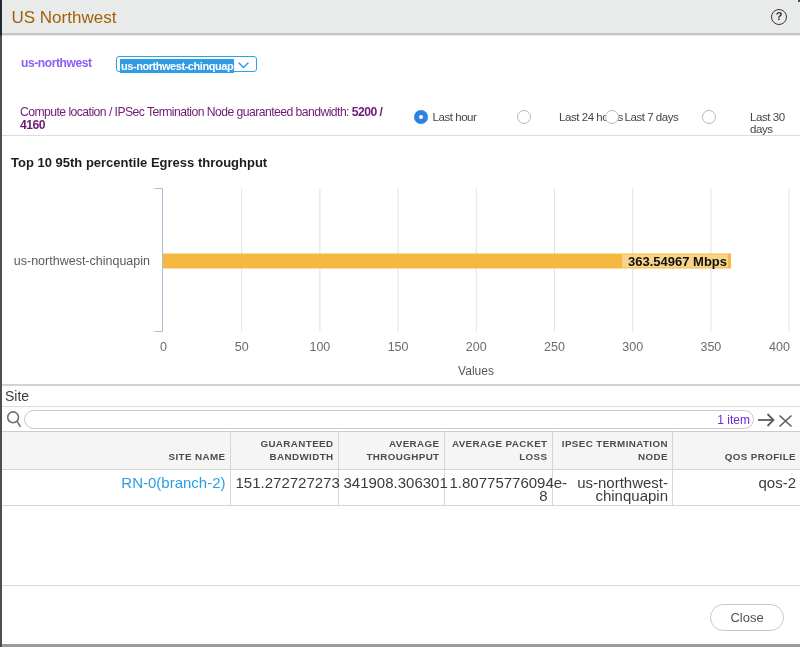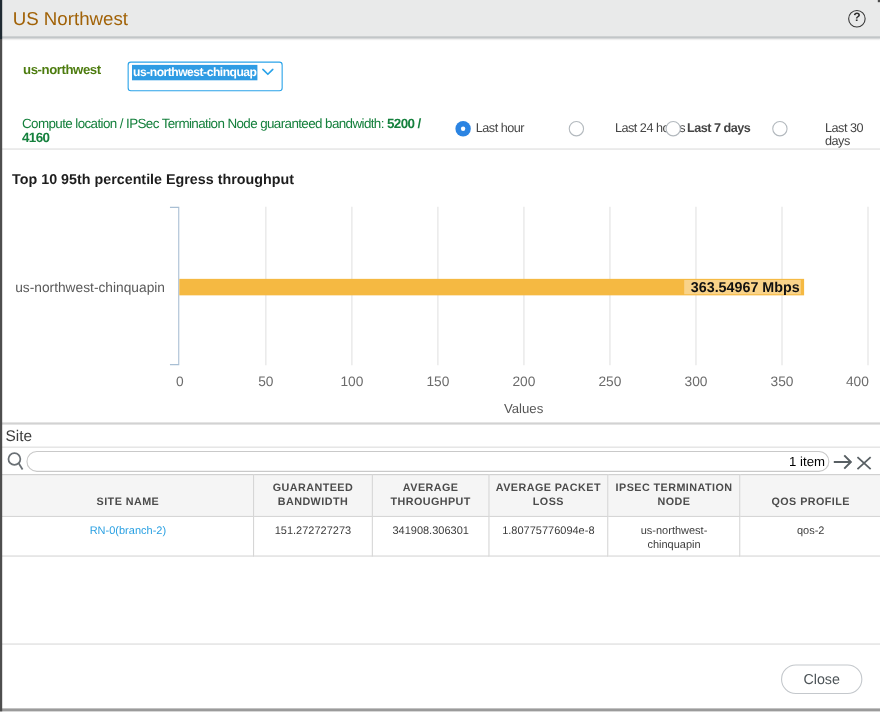--- a/index.html
+++ b/index.html
@@ -10,48 +10,48 @@
   .abs { position:absolute; }
 
   
   #hdr { left:0; top:0; width:800px; height:35px; background:#e9eaea;
          border-bottom:2px solid #c2c6c8; box-shadow:0 1px 1px rgba(0,0,0,0.08); }
   #hdr .title { position:absolute; left:11.5px; top:8px; font-size:17px; color:#a16207; }
   #help { position:absolute; left:771px; top:9px; width:16px; height:16px; border:1.6px solid #383838;
           border-radius:50%; text-align:center; font-size:11px; font-weight:bold; color:#2d2d2d; line-height:13px; }
 
   
-  #sel-label { left:21px; top:56px; font-size:12px; letter-spacing:-0.4px; font-weight:bold; color:#4d7c0f; }
-  #sel-box { left:116px; top:56px; width:141px; height:27px; border:1.5px solid #2aa3e9; border-radius:3px; background:#fff; }
+  #sel-label { left:21px; top:56px; font-size:12px; letter-spacing:-0.4px; font-weight:bold; color:#8b5cf6; }
+  #sel-box { left:116px; top:56px; width:141px; height:16px; border:1.5px solid #2aa3e9; border-radius:3px; background:#fff; }
   #sel-text { position:absolute; left:3px; top:2px; background:#2f9ce4; color:#fff; font-size:11px; letter-spacing:-0.45px;
               font-weight:bold; line-height:14px; padding:0 1px; height:14px; overflow:hidden; white-space:nowrap; }
   #sel-caret { position:absolute; left:121px; top:4.5px; }
 
   
-  #computetext { left:20px; top:105.5px; width:420px; font-size:12.2px; letter-spacing:-0.55px; color:#15803d; line-height:13px; white-space:nowrap; }
+  #computetext { left:20px; top:105.5px; width:420px; font-size:12.2px; letter-spacing:-0.55px; color:#701a75; line-height:13px; white-space:nowrap; }
   .radio { position:absolute; top:110px; width:14px; height:14px; border-radius:50%; }
   .radio.off { border:1.5px solid #b3b9be; background:#fff; }
   .radio.on  { background:#2b84e2; }
   .radio.on::after { content:""; position:absolute; left:4.6px; top:4.6px; width:4.8px; height:4.8px;
                      background:#fff; border-radius:50%; }
   .rlabel { position:absolute; top:110.5px; font-size:11.5px; letter-spacing:-0.45px; color:#454545; }
 
   .hline { position:absolute; left:0; width:800px; background:#dcdcdc; height:1px; }
 
   
   #site-label { left:5px; top:388px; font-size:14px; color:#3d3d3d; }
   #pill { left:23.5px; top:409.5px; width:730.5px; height:19.5px; border:1px solid #c9c9c9; border-radius:10px; background:#fff; }
-  #oneitem { left:600px; top:412.5px; width:150px; text-align:right; font-size:12px; color:#000000; }
+  #oneitem { left:600px; top:412.5px; width:150px; text-align:right; font-size:12px; color:#6d28d9; }
 
   
   table { position:absolute; left:0; top:431px; width:800px; border-collapse:collapse; table-layout:fixed; }
-  th, td { border:1px solid #d6d6d6; vertical-align:bottom; text-align:center; }
+  th, td { border:1px solid #d6d6d6; vertical-align:bottom; text-align:right; }
   th { background:#f5f5f5; font-size:9.8px; font-weight:bold; color:#4c4c4c; letter-spacing:0.4px;
        padding:6px 4px 6px 5px; line-height:12.5px; white-space:nowrap; }
-  td { background:#fff; font-size:10px; color:#3c3c3c; vertical-align:top; padding:6px 4px 3px 5px; line-height:13px; }
+  td { background:#fff; font-size:15px; color:#3c3c3c; vertical-align:top; padding:6px 4px 3px 5px; line-height:13px; }
   th:first-child, td:first-child { padding-left:7px; border-left:none; }
   th:last-child, td:last-child { border-right:none;margin-left:32px; }
   table tr:first-child th { border-top:1px solid #cccccc; }
   a.link { color:#2aa0e2; text-decoration:none; }
 
   
   #close-btn { left:710px; top:604px; width:74px; height:27px; border:1px solid #c4c8cc; border-radius:13.5px;
                background:#fff; text-align:center; font-size:13px; color:#4c5357; line-height:25px; }
   #bottom-strip { left:0; top:644px; width:800px; height:3px; background:#9b9b9b; }
 
@@ -74,21 +74,21 @@
       </svg>
   </div>
 
   <div class="abs" id="computetext">Compute location / IPSec Termination Node guaranteed bandwidth: <b>5200 /</b><br><b>4160</b></div>
 
   <div class="abs radio on" style="left:414px;"></div>
     <div class="abs rlabel" style="left:432.5px;">Last hour</div>
   <div class="abs radio off" style="left:516.5px;"></div>
     <div class="abs rlabel" style="left:535px;margin-left:24px;">Last 24 hours</div>
   <div class="abs radio off" style="left:605px;"></div>
-    <div class="abs rlabel" style="left:624.5px;font-weight:bold;">Last 7 days</div>
+    <div class="abs rlabel" style="left:624.5px;">Last 7 days</div>
   <div class="abs radio off" style="left:702px;"></div>
     <div class="abs rlabel" style="left:750px;">Last 30 days</div>
 
   <div class="hline" style="top:135px;"></div>
 
   <svg class="abs" style="left:0; top:140px;" width="800" height="244" viewBox="0 0 800 244">
     <text x="11" y="27" font-size="13" font-weight="bold" fill="#1d1d1d">Top 10 95th percentile Egress throughput</text>
     <g stroke="#e2e2e2" stroke-width="1">
       <line x1="241.7" y1="48" x2="241.7" y2="192"></line>
       <line x1="319.9" y1="48" x2="319.9" y2="192"></line>

